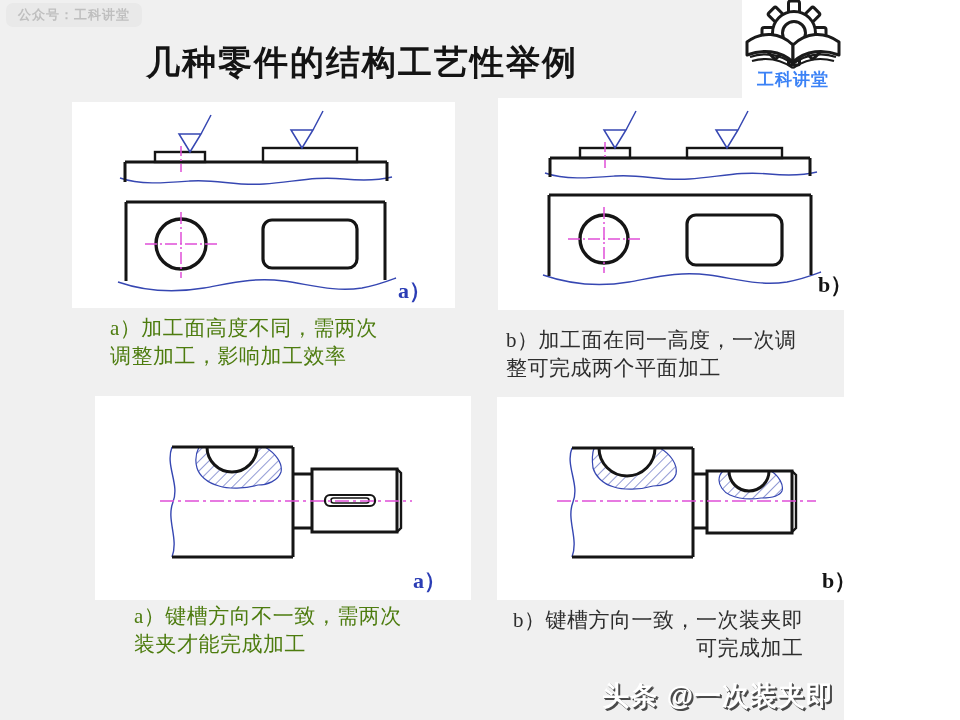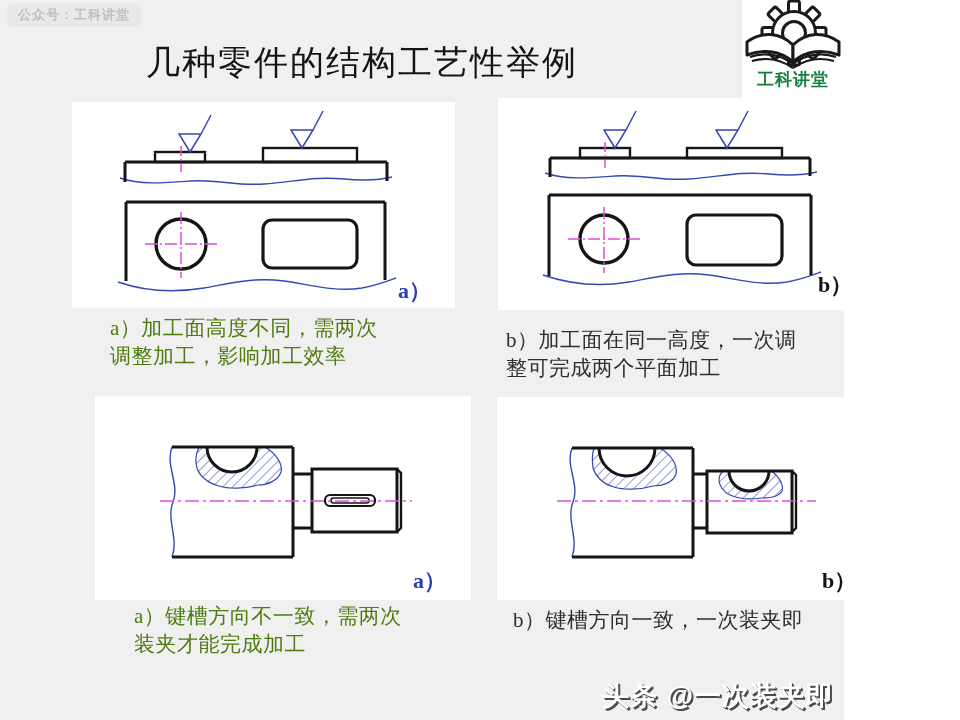--- a/index.html
+++ b/index.html
@@ -7,29 +7,29 @@
     position:relative;width:844px;height:720px;background:#f0f0f0;
     font-family:"Liberation Serif","DejaVu Serif",serif;overflow:hidden;
   }
   .badge{
     position:absolute;left:6px;top:3px;background:#e9e9e9;color:#bfbfbf;
     font-family:"Liberation Sans","DejaVu Sans",sans-serif;font-weight:bold;
     font-size:13px;padding:3px 12px;border-radius:7px;letter-spacing:1px;
   }
   .title{
     position:absolute;left:146px;top:40px;font-size:34px;color:#141414;
-    letter-spacing:2px;white-space:nowrap;
+    letter-spacing:2px;white-space:nowrap;font-weight:bold;
   }
   .logo{
     position:absolute;right:0;top:0;width:102px;height:100px;background:#ffffff;
   }
   .logo-label{
     position:absolute;left:0;top:68px;width:102px;text-align:center;
     font-family:"Liberation Sans","DejaVu Sans",sans-serif;font-weight:bold;
-    font-size:17px;color:#15803d;letter-spacing:1px;
+    font-size:17px;color:#3b82f6;letter-spacing:1px;
   }
   .panel{position:absolute;background:#ffffff;}
   .panel svg{position:absolute;left:0;top:0;}
   .fig-label{
     position:absolute;font-weight:bold;font-size:22px;white-space:nowrap;
   }
   .fig-label.blue{color:#2b3db5;}
   .fig-label.dark{color:#141414;}
   .caption{
     position:absolute;font-size:21px;line-height:28px;letter-spacing:0.5px;
@@ -185,17 +185,18 @@
   <div class="caption dark" style="left:506px;top:326px;">
     <div>b）加工面在同一高度，一次调</div>
     <div>整可完成两个平面加工</div>
   </div>
   <div class="caption blue" style="left:134px;top:602px;">
     <div>a）键槽方向不一致，需两次</div>
     <div>装夹才能完成加工</div>
   </div>
   <div class="caption dark" style="left:513px;top:606px;text-align:right;">
     <div>b）键槽方向一致，一次装夹即</div>
+    <div>可完成加工</div>
   </div>
 
   <div class="watermark">头条 @一次装夹即</div>
 
 </div>
 
 </body></html>

